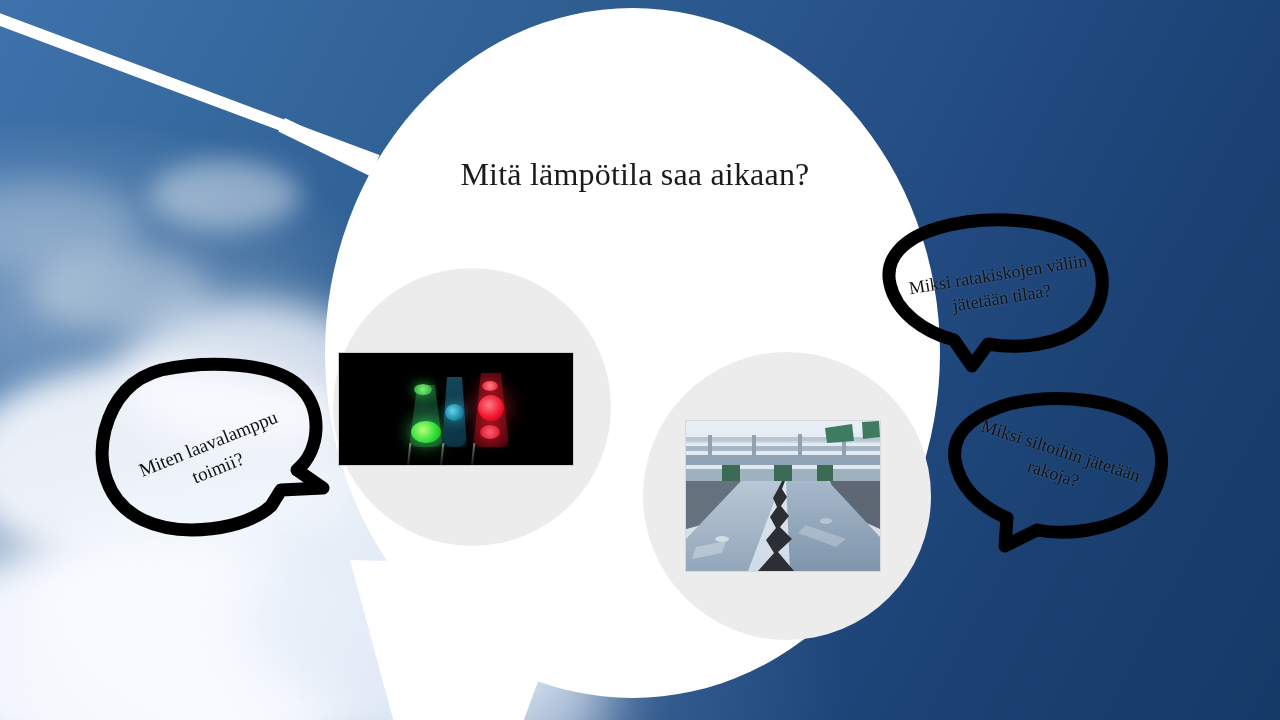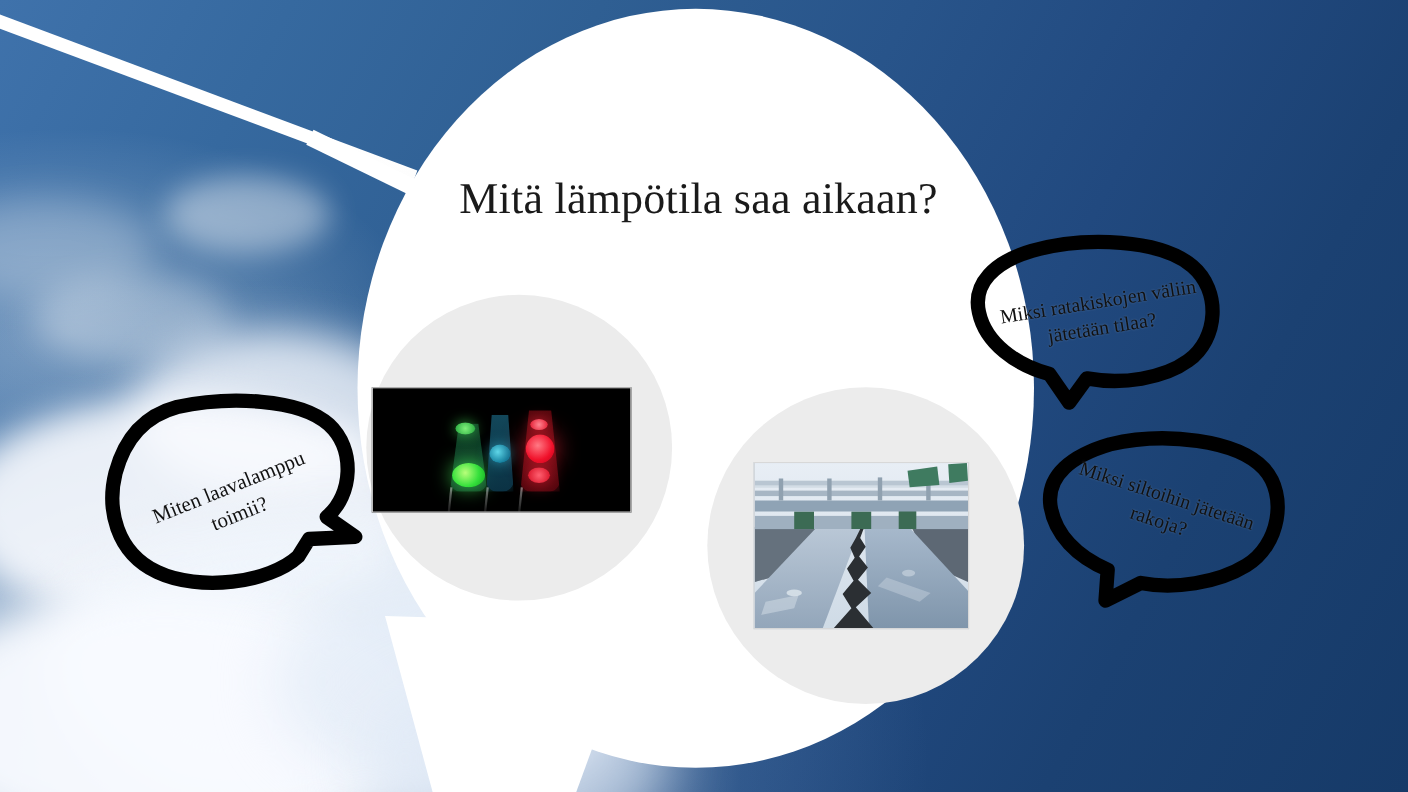--- a/index.html
+++ b/index.html
@@ -54,21 +54,21 @@
   .main-circle{
     position:absolute;left:325px;top:8px;width:615px;height:690px;
     background:#ffffff;border-radius:50%;
   }
 
   
   .title{
     position:absolute;left:390px;top:150px;width:490px;
     text-align:center;color:#1a1a1a;
     font-family:"Liberation Serif", serif;
-    font-size:40px;line-height:1.55;font-weight:400;
+    font-size:32px;line-height:1.55;font-weight:400;
     letter-spacing:.2px;
   }
 
   
   .ph-circle{position:absolute;border-radius:50%;background:#ececec;}
   .ph-left{left:333px;top:268px;width:278px;height:278px;}
   .ph-right{left:643px;top:352px;width:288px;height:288px;}
 
   
   .lava{

